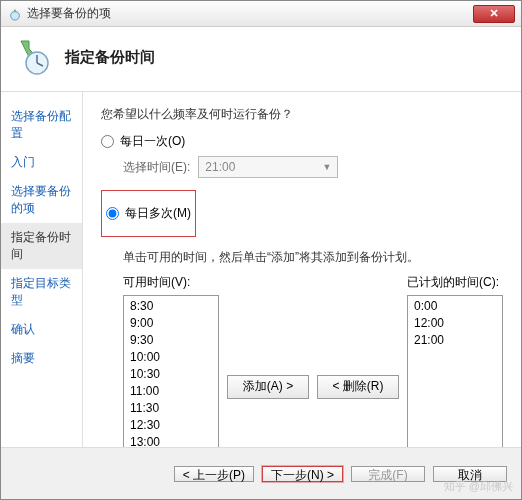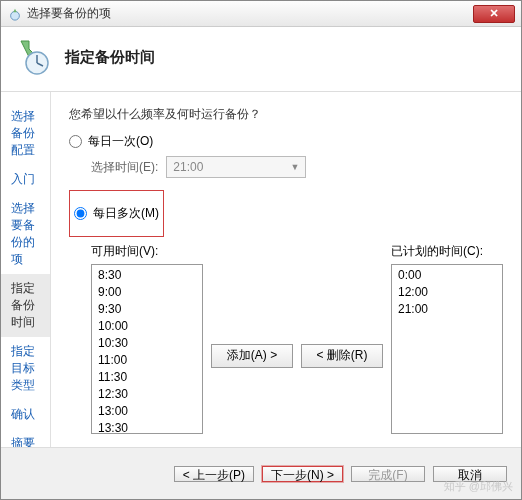--- a/index.html
+++ b/index.html
@@ -23,21 +23,21 @@
   .radio-row.highlight { border: 1px solid #d04040; padding: 14px 4px; display:inline-flex; }
   .indent { margin-left: 22px; }
   .select-row { display: flex; align-items: center; margin-bottom: 8px; }
   .select-row label { margin-right: 8px; color:#666; }
   .select-row .combo { width: 140px; height: 22px; border: 1px solid #bbb; background: #f6f6f6; color:#888; display:flex; align-items:center; padding:0 6px; justify-content:space-between; }
   .combo .caret { font-size: 9px; color:#888; }
   .hint { color: #333; margin: 6px 0 8px 0; }
   .listarea { display: flex; gap: 8px; align-items:center; }
   .listcol { display:flex; flex-direction:column; }
   .listcol .lbl { margin-bottom: 4px; }
-  .listbox { width: 112px; height: 170px; border: 1px solid #999; background: #fff; overflow-y: scroll; padding: 2px 4px; display:flex; flex-direction:column; gap:1px; }
+  .listbox { width: 96px; height: 170px; border: 1px solid #999; background: #fff; overflow-y: scroll; padding: 2px 4px; display:flex; flex-direction:column; gap:1px; }
   .listbox .opt { padding: 1px 2px; cursor:pointer; font-size:12px; }
   .midbtns { display:flex; flex-direction:row; gap:8px; margin-top: 34px; }
   .midbtns button { width: 82px; height: 24px; border:1px solid #999; background: linear-gradient(#fdfdfd,#e8e8e8); cursor:pointer; font-size:12px; }
   .link { color: #0a5ccc; text-decoration: underline; margin-top: 14px; display:inline-block; cursor:pointer; }
   .footer { position: absolute; bottom: 0; left: 0; right: 0; height: 52px; background: #f0f0f0; border-top: 1px solid #ddd; display:flex; align-items:center; justify-content:flex-end; padding: 0 14px; gap: 8px; }
   .footer button { height: 16px; min-width: 74px; border:1px solid #999; background: linear-gradient(#fdfdfd,#e8e8e8); font-size:12px; cursor:pointer; padding:0 8px; }
   .footer button.primary { border: 1px solid #d04040; box-shadow: 0 0 0 1px rgba(208,64,64,0.4); }
   .footer button:disabled { color:#999; }
   .watermark { position:absolute; right:8px; bottom:5px; color:#c9c9c9; font-size:11px; pointer-events:none; }
   
@@ -99,20 +99,21 @@
         </div>
       </div>
 
       <div style="height:4px"></div>
       <span class="radio-row highlight">
         <input type="radio" name="freq" checked="" style="">
         <span>每日多次(M)</span>
       </span>
 
       <div class="indent">
+        <div class="hint">单击可用的时间，然后单击“添加”将其添加到备份计划。</div>
         <div class="listarea">
           <div class="listcol">
             <div class="lbl">可用时间(V):</div>
             <div class="listbox" id="available-list">
                 <div class="opt">8:30</div>
                 <div class="opt">9:00</div>
                 <div class="opt">9:30</div>
                 <div class="opt">10:00</div>
                 <div class="opt">10:30</div>
                 <div class="opt">11:00</div>

